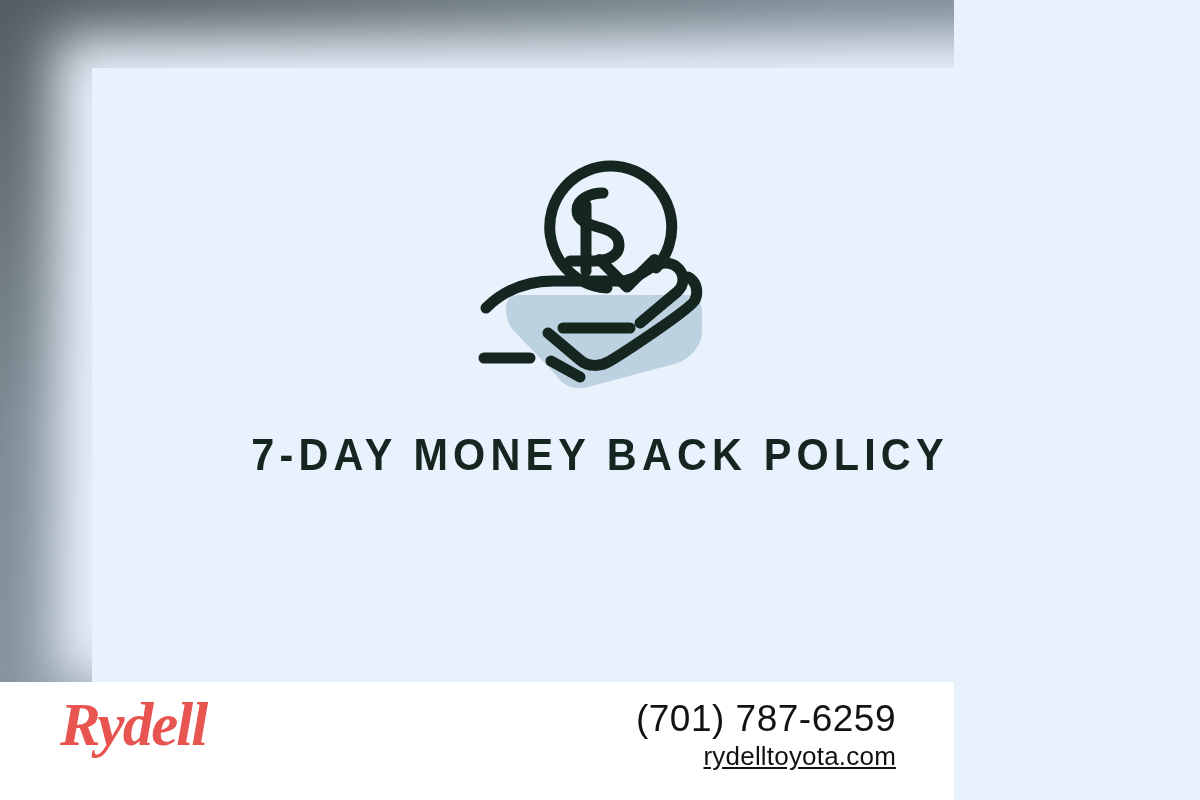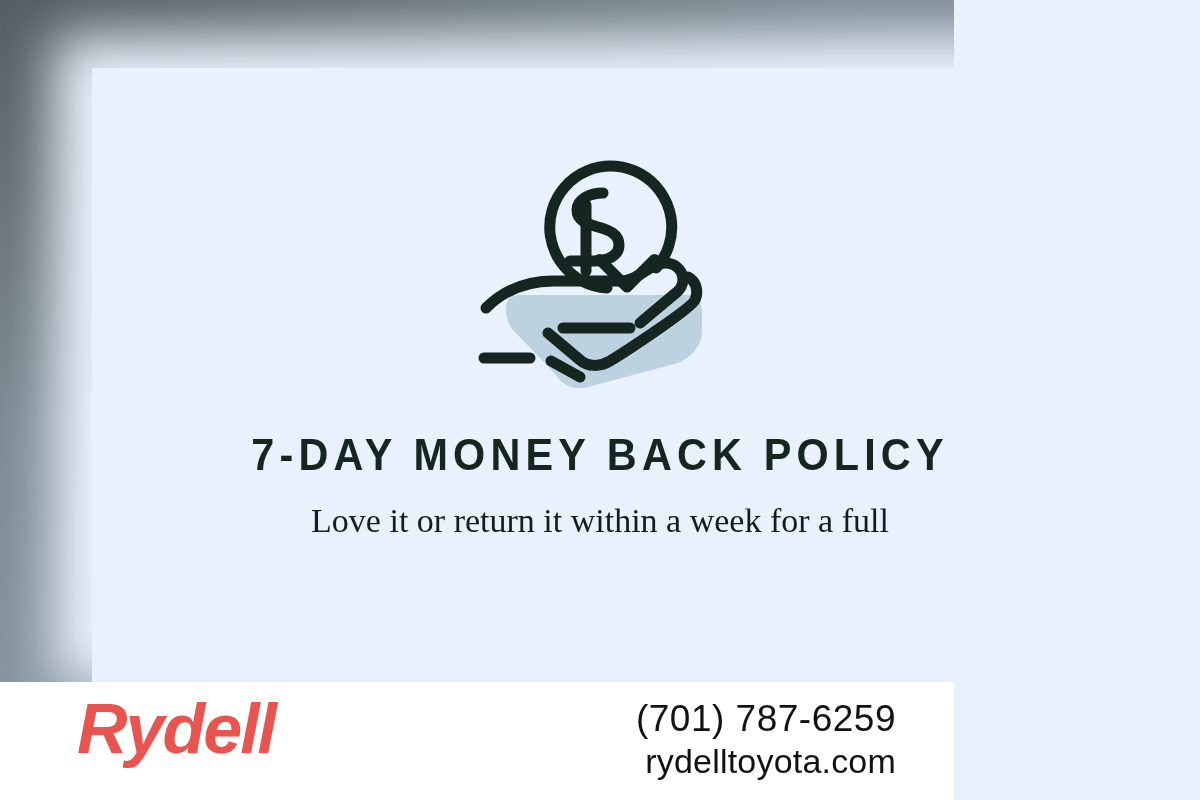--- a/index.html
+++ b/index.html
@@ -57,36 +57,35 @@
   }
   .subtitle span{display:block;max-width:700px;margin:0 auto;}
 
   
   .footer{
     position:absolute;left:0;top:682px;width:1200px;height:118px;
     background:#ffffff;
   }
   .logo{
     position:absolute;left:60px;top:694px;
-    font-family:Liberation Sans, sans-serif;
+    font-family:Liberation Serif, serif;
     font-style:italic;font-weight:bold;
-    font-size:70px;
+    font-size:61px;
     letter-spacing:-2px;
     color:#e8544f;
     line-height:1;
-    margin-left:17px;
   }
   .contact{
     position:absolute;right:58px;top:698px;
     text-align:right;
     color:#121212;
     font-family:"Liberation Sans",sans-serif;
   }
   .contact .phone{font-size:37px;line-height:1.15;letter-spacing:.5px;}
-  .contact .web{font-size:34px;line-height:1.2;letter-spacing:.2px;}
+  .contact .web{font-size:26px;line-height:1.2;letter-spacing:.2px;text-decoration:underline;}
 </style>
 </head>
 <body>
 
 <div id="stage">
 
   <div class="vignette"></div>
   <div class="card"></div>
   <div class="card-crisp"></div>
 
@@ -128,21 +127,20 @@
         <path d="M14 203 L60 203"></path>
 
         <path d="M81 206 L110 222"></path>
       </g>
     </svg>
   </div>
 
   <div class="headline">7-DAY MONEY BACK POLICY</div>
 
   <div class="subtitle">
-    <span>Love it or return it within a week for a full</span>
   </div>
 
   <div class="footer"></div>
 
   <div class="logo">Rydell</div>
 
   <div class="contact">
     <div class="phone">(701) 787-6259</div>
     <div class="web">rydelltoyota.com</div>
   </div>

